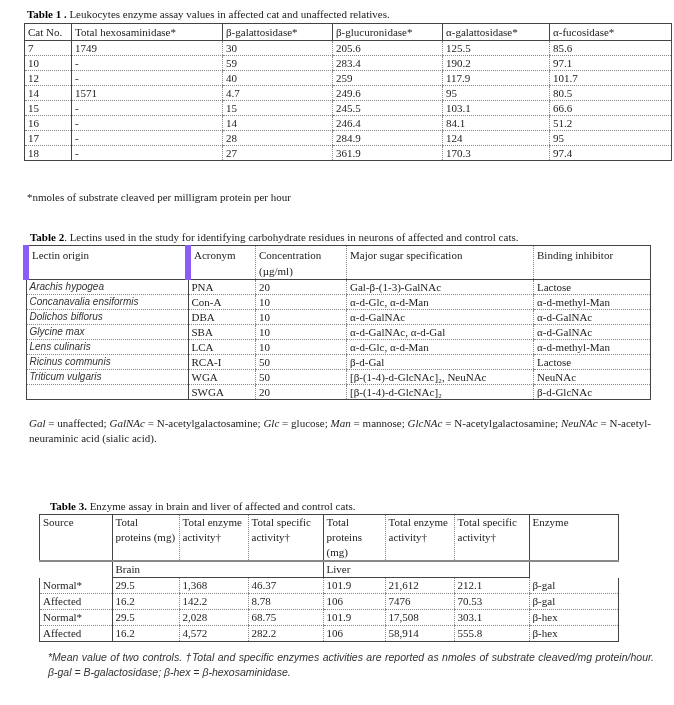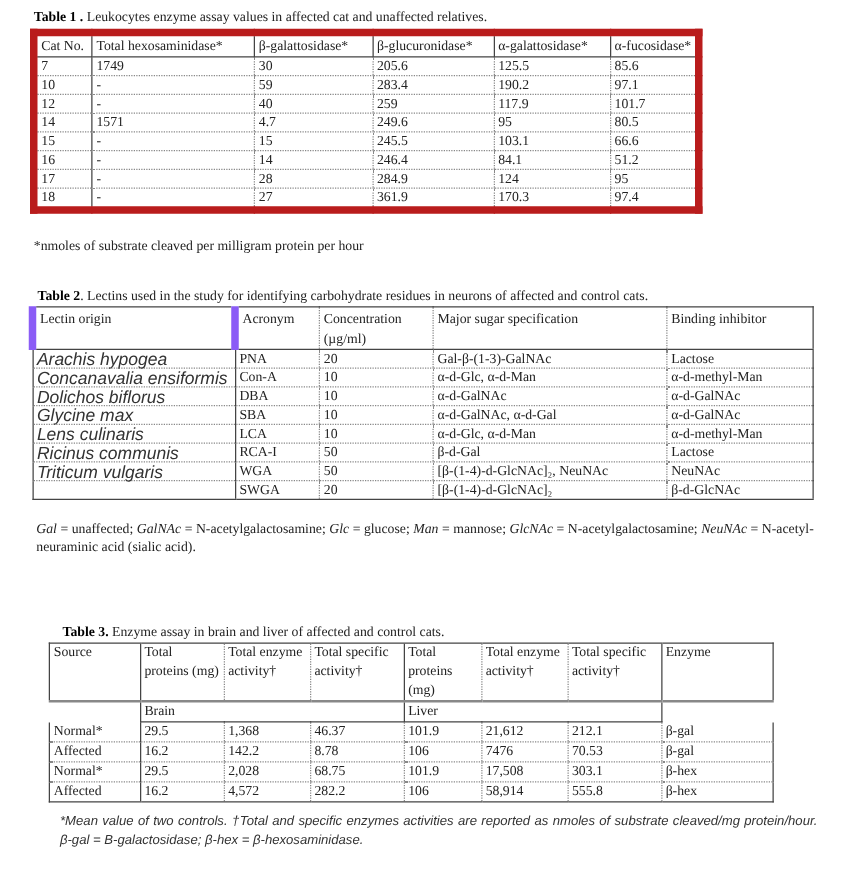--- a/index.html
+++ b/index.html
@@ -9,34 +9,34 @@
     color: #222; font-size: 11px;
   }
   .caption { position: absolute; font-size: 11px; white-space: nowrap; }
   .caption b { font-weight: bold; color: #000; }
   table { position: absolute; border-collapse: collapse; }
   td, th {
     font-weight: normal; text-align: left; vertical-align: top;
     padding: 0 3px; font-size: 11px; line-height: 14px; white-space: nowrap;
   }
   
-  #t1 { left: 24px; top: 23px; width: 538px; border: 6px solid #b91c1c; }
+  #t1 { left: 24px; top: 23px; width: 648px; border: 1px solid #b91c1c; }
   #t1 th { border: 1px solid #444; height: 16px; line-height: 16px; }
   #t1 td { border-bottom: 1px dotted #888; border-left: 1px dotted #888; height: 14px; line-height: 14px; }
   #t1 td.c0 { border-left: 1px solid #444; }
   #t1 td.c1 { border-left: 1px solid #444; }
   #t1 tr:last-child td { border-bottom: 1px solid #444; }
 
   
   #t2 { left: 23px; top: 245px; width: 628px; border: 1px solid #444; }
   #t2 th { border-bottom: 1px solid #444; border-left: 1px dotted #888; line-height: 16px; padding-top: 1px; }
   #t2 th.c0, #t2 th.c1 { border-left: 6px solid #8b5cf6; }
   #t2 td { border-bottom: 1px dotted #888; border-left: 1px dotted #888; height: 14px; line-height: 14px; }
   #t2 td.c0, #t2 td.c1 { border-left: 1px solid #444; }
-  #t2 td.c0 { font-family: "Liberation Sans", "DejaVu Sans", sans-serif; font-style: italic; font-size: 14px; color: #333; }
+  #t2 td.c0 { font-family: "Liberation Sans", "DejaVu Sans", sans-serif; font-style: italic; font-size: 10px; color: #333; }
   #t2 tr:last-child td { border-bottom: 1px solid #444; }
 
   
   #t3 { left: 39px; top: 514px; width: 580px; }
   #t3 td, #t3 th { line-height: 15px; }
   #t3 .grp { border: 1px solid #444; }
   #t3 th.hd { border-top: 1px solid #444; border-bottom: 2px solid #888; border-left: 1px dotted #888; }
   #t3 th.hs { border-left: 1px solid #444; }
   #t3 td { border-bottom: 1px dotted #888; border-left: 1px dotted #888; height: 15px; }
   #t3 td.c0 { border-left: 1px solid #444; }

